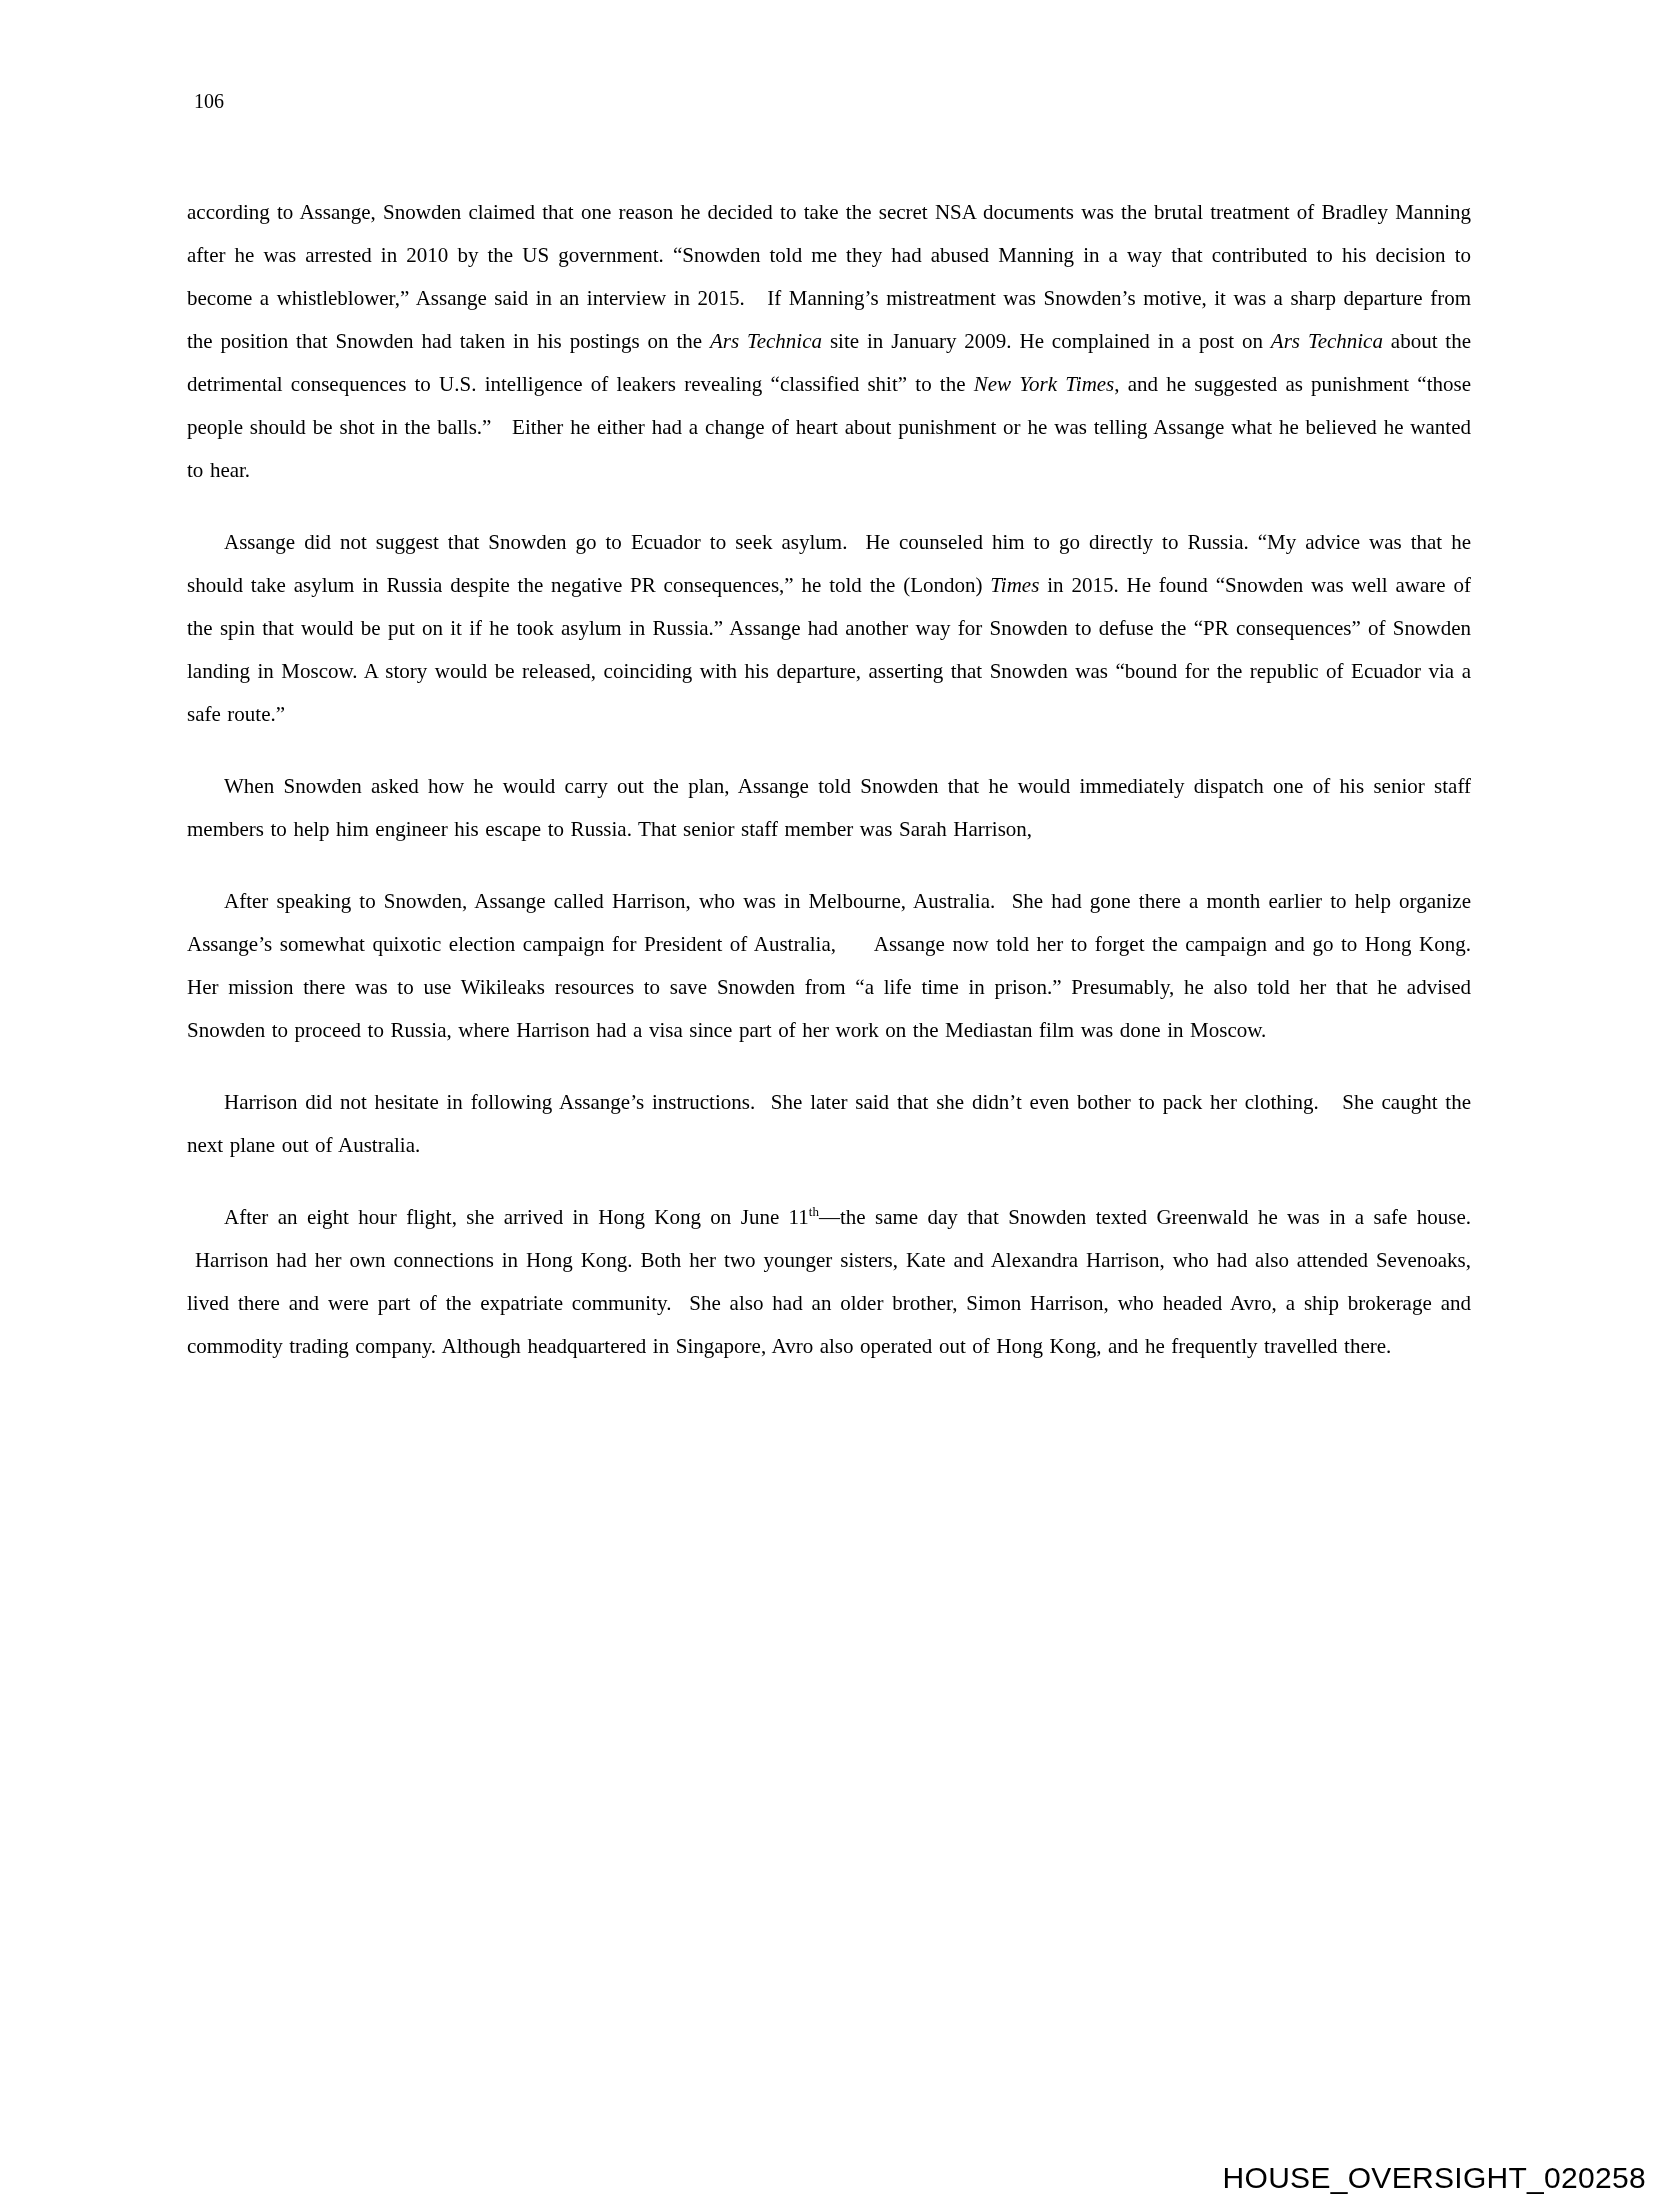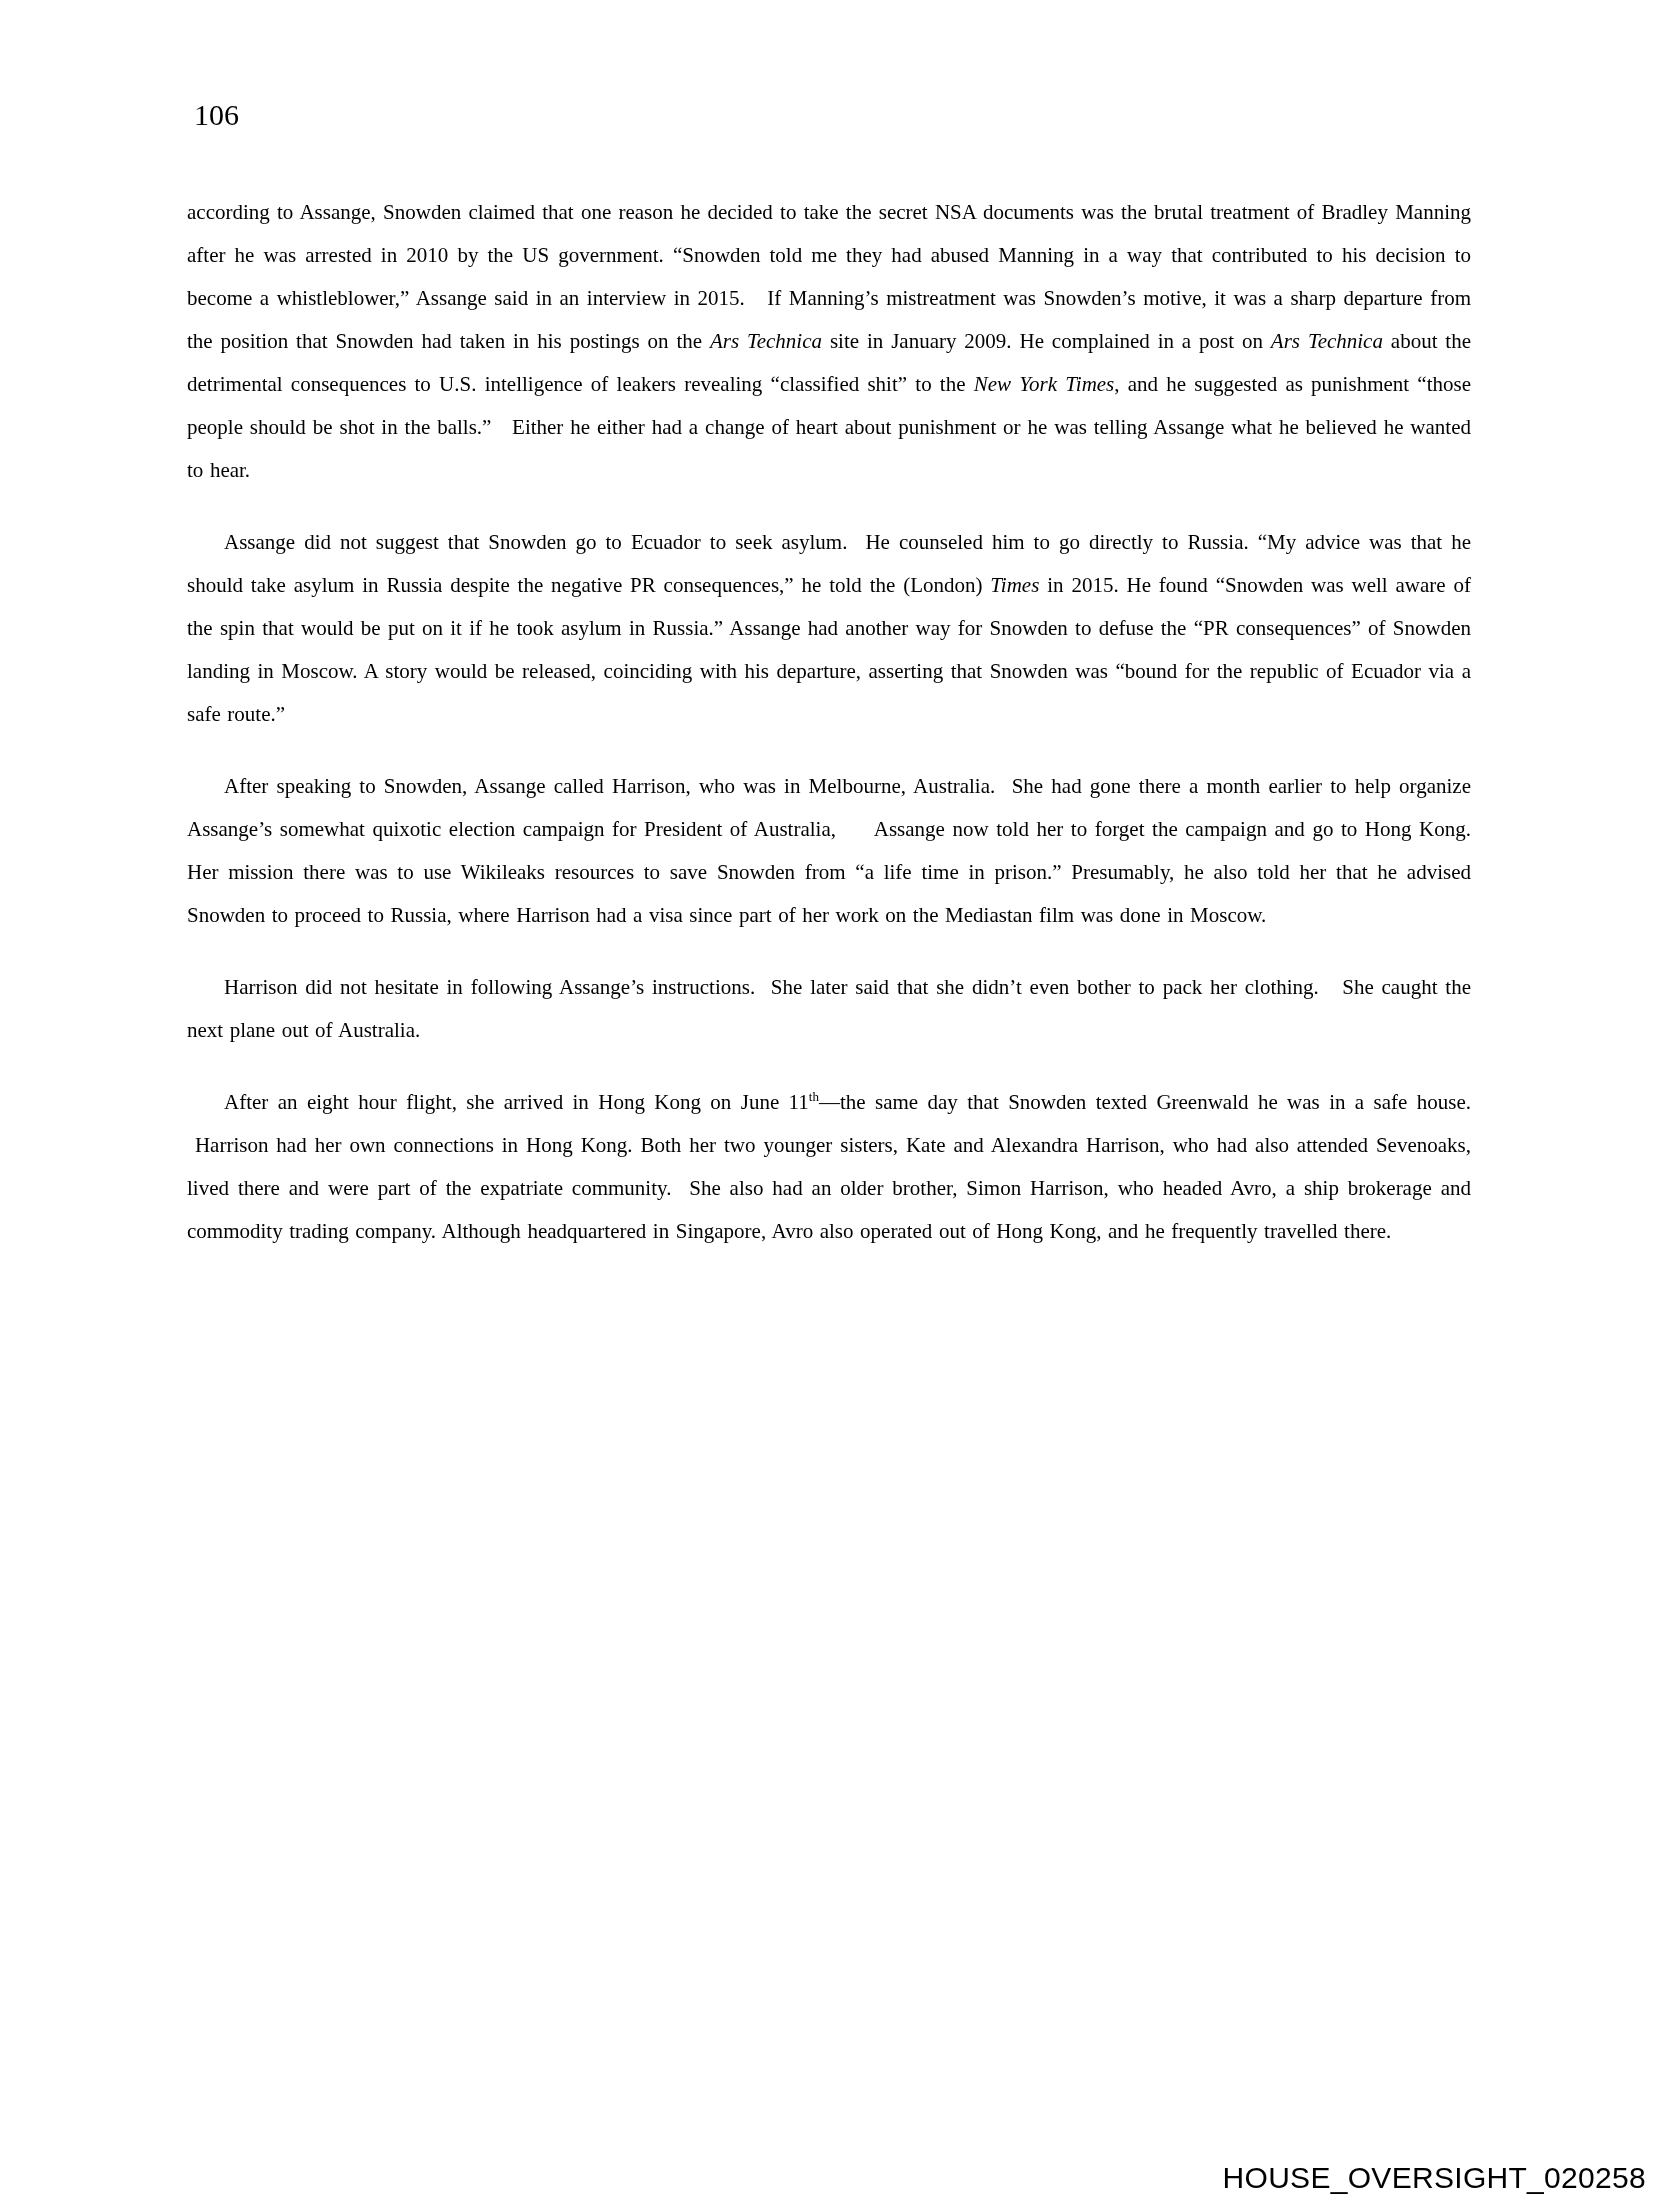--- a/index.html
+++ b/index.html
@@ -12,22 +12,22 @@
     width: 1669px;
     height: 2205px;
     background: #ffffff;
     color: #000000;
     font-family: "Liberation Serif", serif;
     overflow: hidden;
   }
   .page-number {
     position: absolute;
     left: 194px;
-    top: 98px;
-    font-size: 30px;
+    top: 90px;
+    font-size: 20px;
     line-height: 1.15;
   }
   .content {
     position: absolute;
     left: 187px;
     top: 191px;
     width: 1284px;
     font-size: 21px;
     line-height: 43px;
     text-align: justify;
@@ -59,20 +59,21 @@
 </style>
 </head>
 <body>
 
 <div class="page">
   <div class="page-number">106</div>
 
   <div class="content">
       <p class="para no-indent">according to Assange, Snowden claimed that one reason he decided to take the secret NSA documents was the brutal treatment of Bradley Manning after he was arrested in 2010 by the US government. “Snowden told me they had abused Manning in a way that contributed to his decision to become a whistleblower,” Assange said in an interview in 2015. &nbsp; If Manning’s mistreatment was Snowden’s motive, it was a sharp departure from the position that Snowden had taken in his postings on the <i>Ars Technica</i> site in January 2009. He complained in a post on <i>Ars Technica</i> about the detrimental consequences to U.S. intelligence of leakers revealing “classified shit” to the <i>New York Times</i>, and he suggested as punishment “those people should be shot in the balls.” &nbsp; Either he either had a change of heart about punishment or he was telling Assange what he believed he wanted to hear.</p>
       <p class="para">Assange did not suggest that Snowden go to Ecuador to seek asylum. &nbsp;He counseled him to go directly to Russia. “My advice was that he should take asylum in Russia despite the negative PR consequences,” he told the (London) <i>Times</i> in 2015. He found “Snowden was well aware of the spin that would be put on it if he took asylum in Russia.” Assange had another way for Snowden to defuse the “PR consequences” of Snowden landing in Moscow. A story would be released, coinciding with his departure, asserting that Snowden was “bound for the republic of Ecuador via a safe route.”</p>
+      <p class="para">When Snowden asked how he would carry out the plan, Assange told Snowden that he would immediately dispatch one of his senior staff members to help him engineer his escape to Russia. That senior staff member was Sarah Harrison,</p>
       <p class="para">After speaking to Snowden, Assange called Harrison, who was in Melbourne, Australia. &nbsp;She had gone there a month earlier to help organize Assange’s somewhat quixotic election campaign for President of Australia, &nbsp;&nbsp; &nbsp;Assange now told her to forget the campaign and go to Hong Kong. Her mission there was to use Wikileaks resources to save Snowden from “a life time in prison.” Presumably, he also told her that he advised Snowden to proceed to Russia, where Harrison had a visa since part of her work on the Mediastan film was done in Moscow.</p>
       <p class="para">Harrison did not hesitate in following Assange’s instructions. &nbsp;She later said that she didn’t even bother to pack her clothing. &nbsp; She caught the next plane out of Australia.</p>
       <p class="para">After an eight hour flight, she arrived in Hong Kong on June 11<sup>th</sup>—the same day that Snowden texted Greenwald he was in a safe house. &nbsp;Harrison had her own connections in Hong Kong. Both her two younger sisters, Kate and Alexandra Harrison, who had also attended Sevenoaks, lived there and were part of the expatriate community. &nbsp;She also had an older brother, Simon Harrison, who headed Avro, a ship brokerage and commodity trading company. Although headquartered in Singapore, Avro also operated out of Hong Kong, and he frequently travelled there.</p>
     </div>
 
   <div class="footer">HOUSE_OVERSIGHT_020258</div>
 </div>
 
 
 </body></html>

